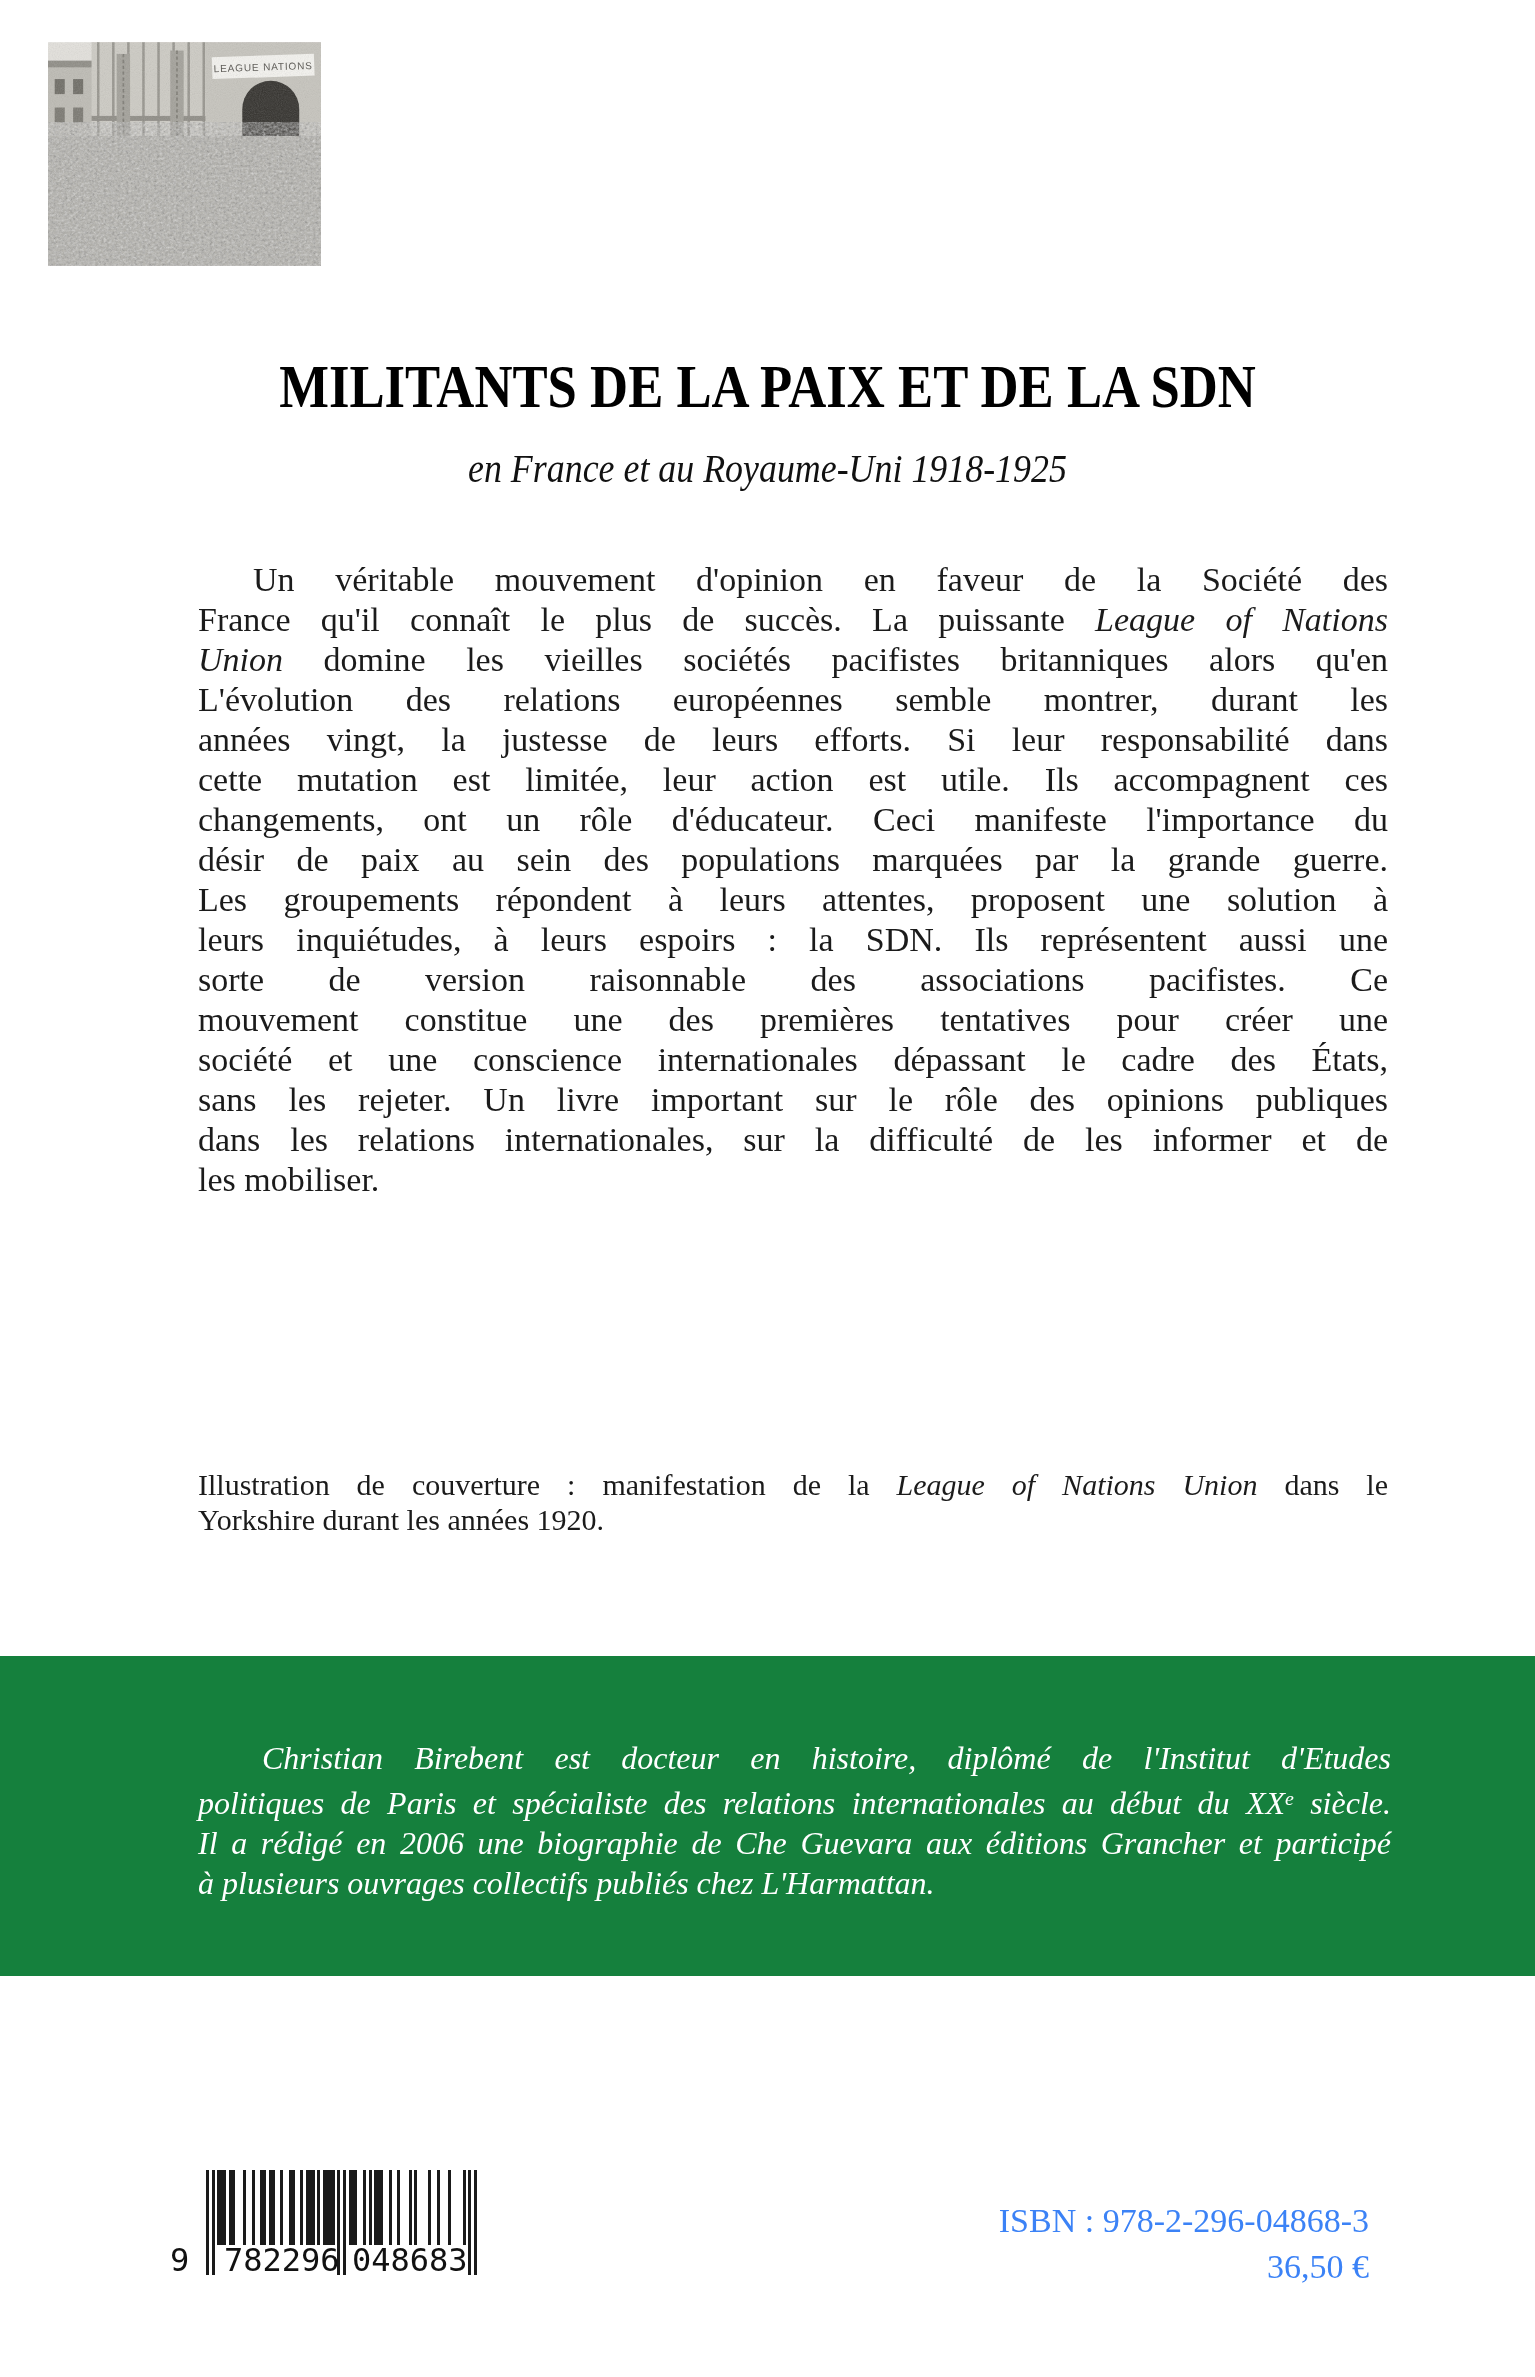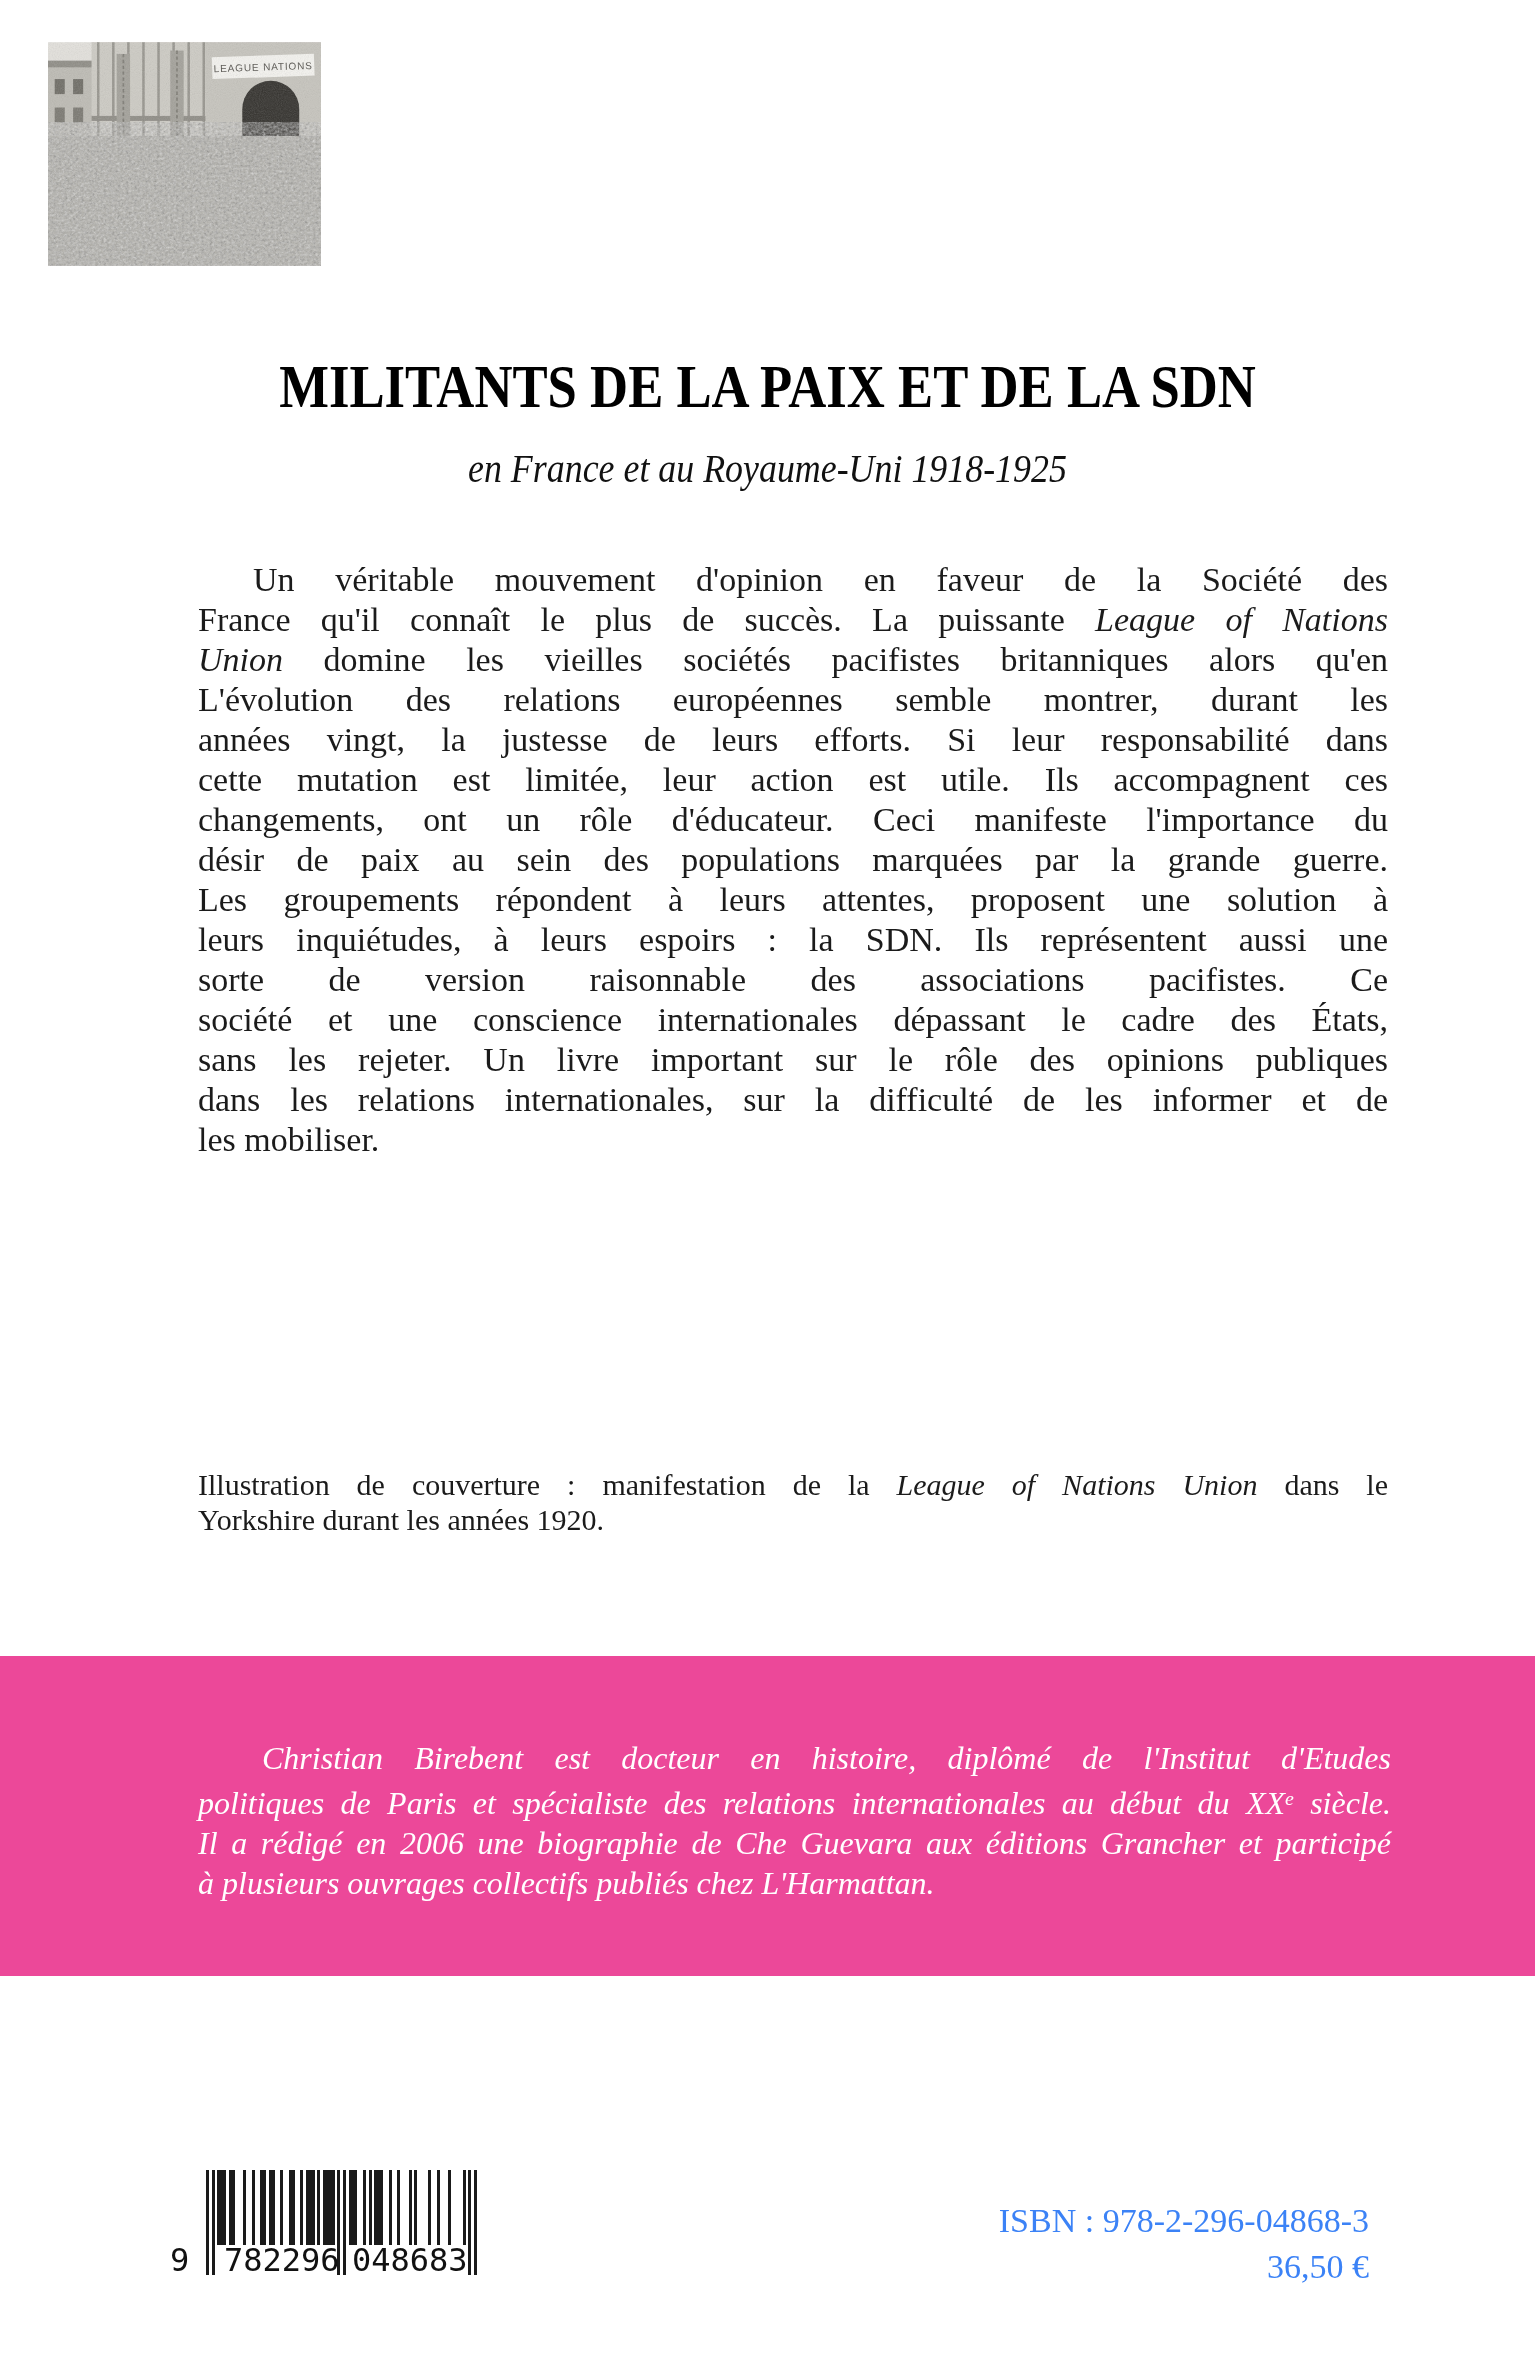--- a/index.html
+++ b/index.html
@@ -30,21 +30,21 @@
   .sup{font-size:0.62em;vertical-align:0.45em;}
 
   .body-block{position:absolute;left:174px;top:560px;width:1214px;
               font-size:34px;line-height:40px;color:#1b1b1b;}
   .body-block .indent{text-indent:55px;}
 
   .caption-block{position:absolute;left:174px;top:1467px;width:1214px;
                  font-size:30px;line-height:35px;color:#1b1b1b;}
 
   
-  .blue-band{position:absolute;left:0;top:1656px;width:1535px;height:320px;background:#ec4899;}
+  .blue-band{position:absolute;left:0;top:1656px;width:1535px;height:320px;background:#15803d;}
   .band-text{position:absolute;left:174px;top:82px;width:1217px;
              font-size:32px;line-height:40px;font-style:italic;color:#ffffff;}
   .band-text .indent{text-indent:64px;}
 
   
   .bars{position:absolute;left:206px;top:2170px;width:271px;height:105px;}
   .bar{position:absolute;top:0;height:75px;background:#1a1a1a;}
   .bar.guard{height:105px;}
   .bc-digit,.bc-group{position:absolute;top:2243px;font-family:"DejaVu Sans Mono",monospace;
                       font-size:32px;line-height:35px;color:#111;white-space:nowrap;}
@@ -107,20 +107,21 @@
       <div class="tline"><span>France qu'il connaît le plus de succès. La puissante </span><span class="it">League of Nations</span></div>
       <div class="tline"><span class="it">Union</span><span> domine les vieilles sociétés pacifistes britanniques alors qu'en</span></div>
       <div class="tline"><span>L'évolution des relations européennes semble montrer, durant les</span></div>
       <div class="tline"><span>années vingt, la justesse de leurs efforts. Si leur responsabilité dans</span></div>
       <div class="tline"><span>cette mutation est limitée, leur action est utile. Ils accompagnent ces</span></div>
       <div class="tline"><span>changements, ont un rôle d'éducateur. Ceci manifeste l'importance du</span></div>
       <div class="tline"><span>désir de paix au sein des populations marquées par la grande guerre.</span></div>
       <div class="tline"><span>Les groupements répondent à leurs attentes, proposent une solution à</span></div>
       <div class="tline"><span>leurs inquiétudes, à leurs espoirs : la SDN. Ils représentent aussi une</span></div>
       <div class="tline"><span>sorte de version raisonnable des associations pacifistes. Ce</span></div>
+      <div class="tline"><span>mouvement constitue une des premières tentatives pour créer une</span></div>
       <div class="tline"><span>société et une conscience internationales dépassant le cadre des États,</span></div>
       <div class="tline"><span>sans les rejeter. Un livre important sur le rôle des opinions publiques</span></div>
       <div class="tline"><span>dans les relations internationales, sur la difficulté de les informer et de</span></div>
       <div class="tline last"><span>les mobiliser.</span></div>
     </div>
 
   <div class="caption-block">
       <div class="tline"><span>Illustration de couverture : manifestation de la </span><span class="it">League of Nations Union</span><span> dans le</span></div>
       <div class="tline last"><span>Yorkshire durant les années 1920.</span></div>
     </div>

